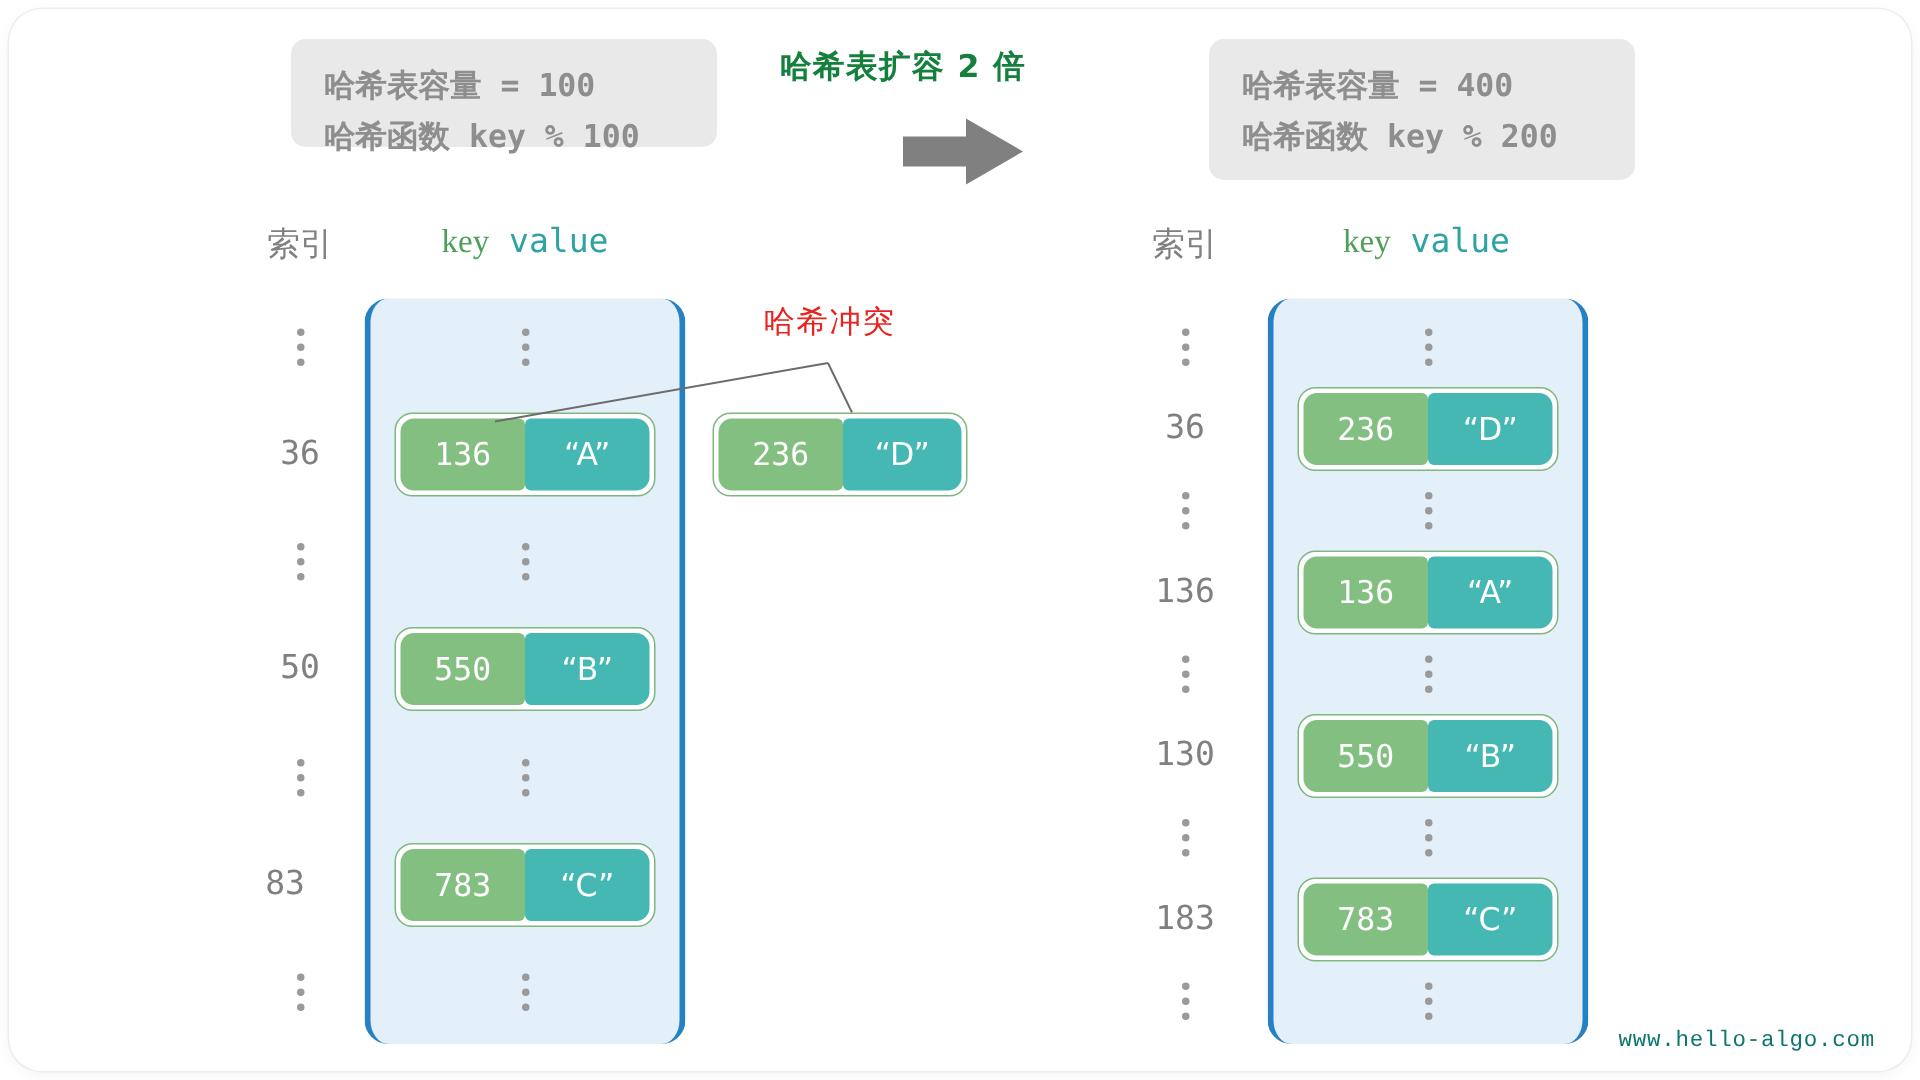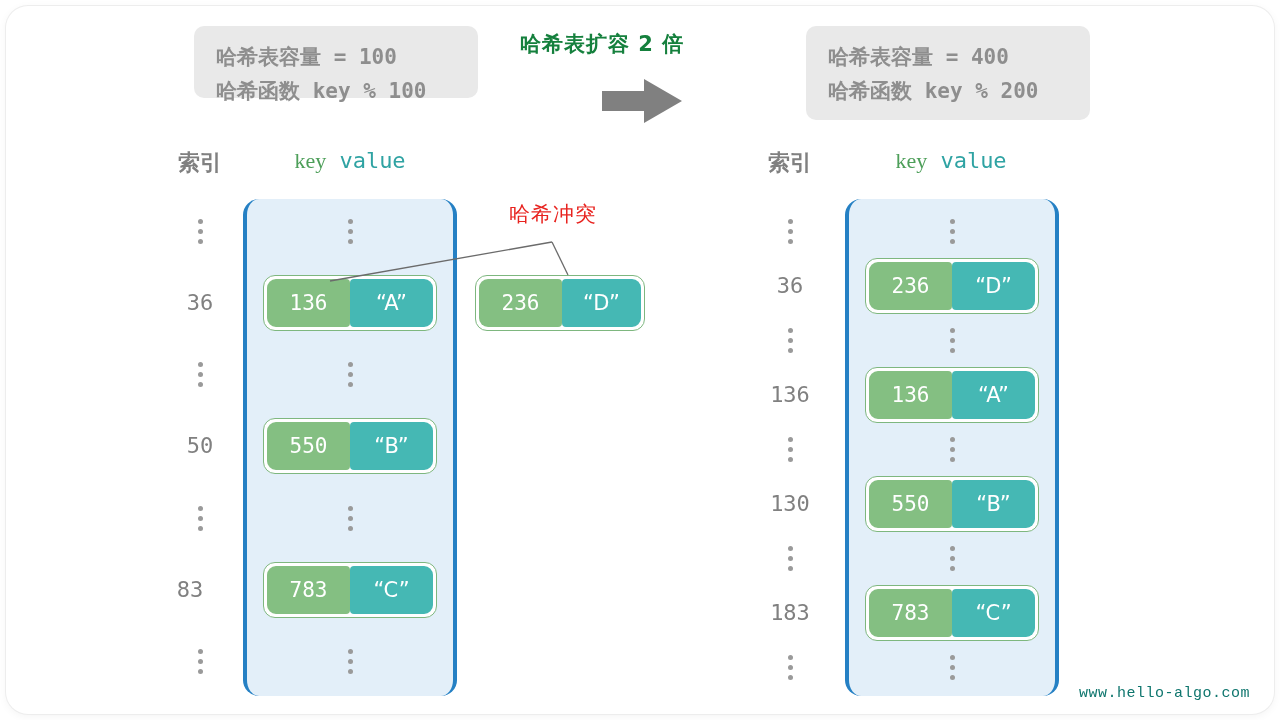--- a/index.html
+++ b/index.html
@@ -74,21 +74,21 @@
 
   
   .col-head {
     position: absolute;
     font-size: 22px;
     white-space: pre;
   }
   .col-head.index {
     color: #808080;
     font-family: "DejaVu Sans", "Liberation Sans", sans-serif;
-    font-weight: bold;
+    font-weight: normal;
   }
   .col-head.kv {
     font-family: "DejaVu Sans Mono", "Liberation Mono", monospace;
   }
   .kv .k { color: #4e9f5a; font-family: Liberation Serif, serif; }
   .kv .v { color: #2fa3a3; }
 
   
   .bucket {
     position: absolute;

